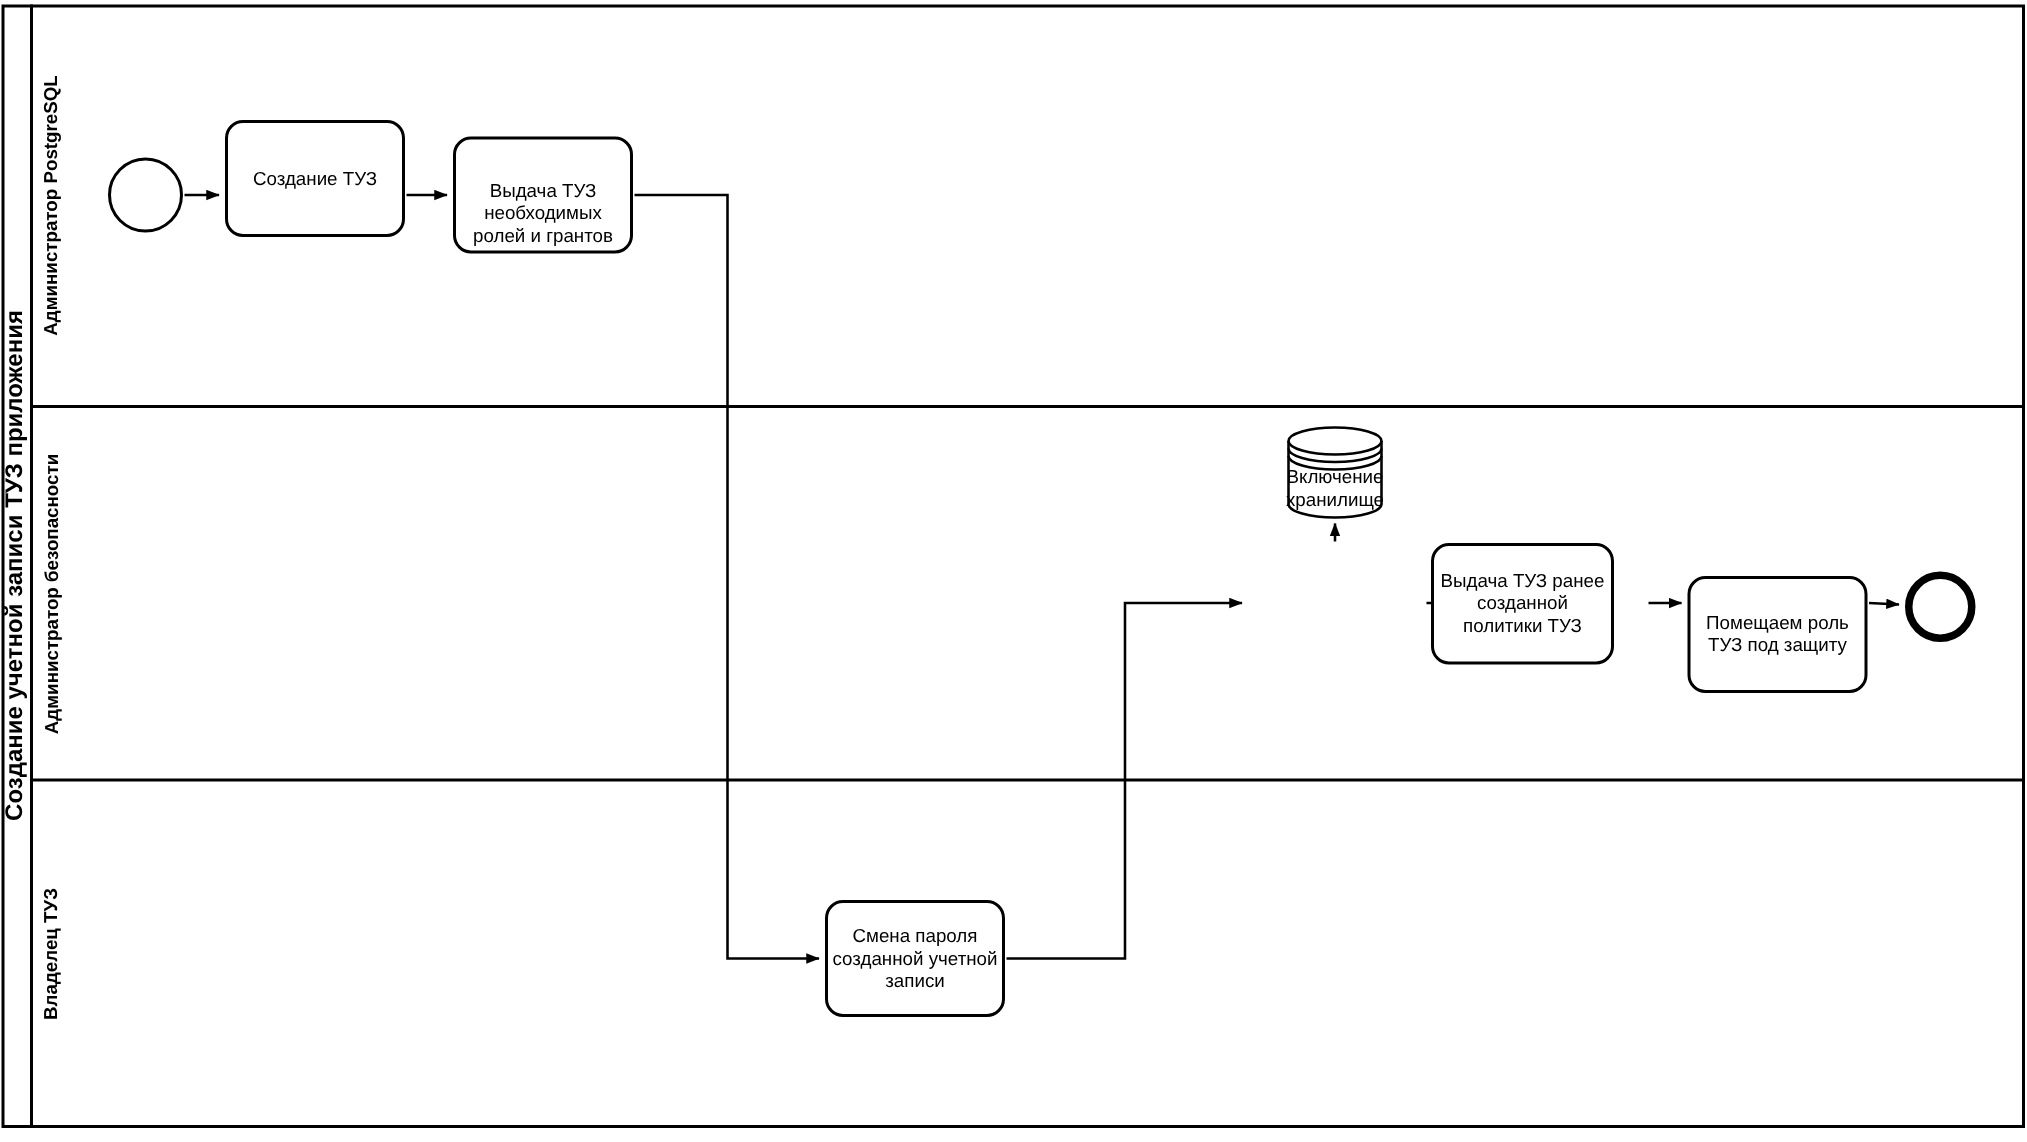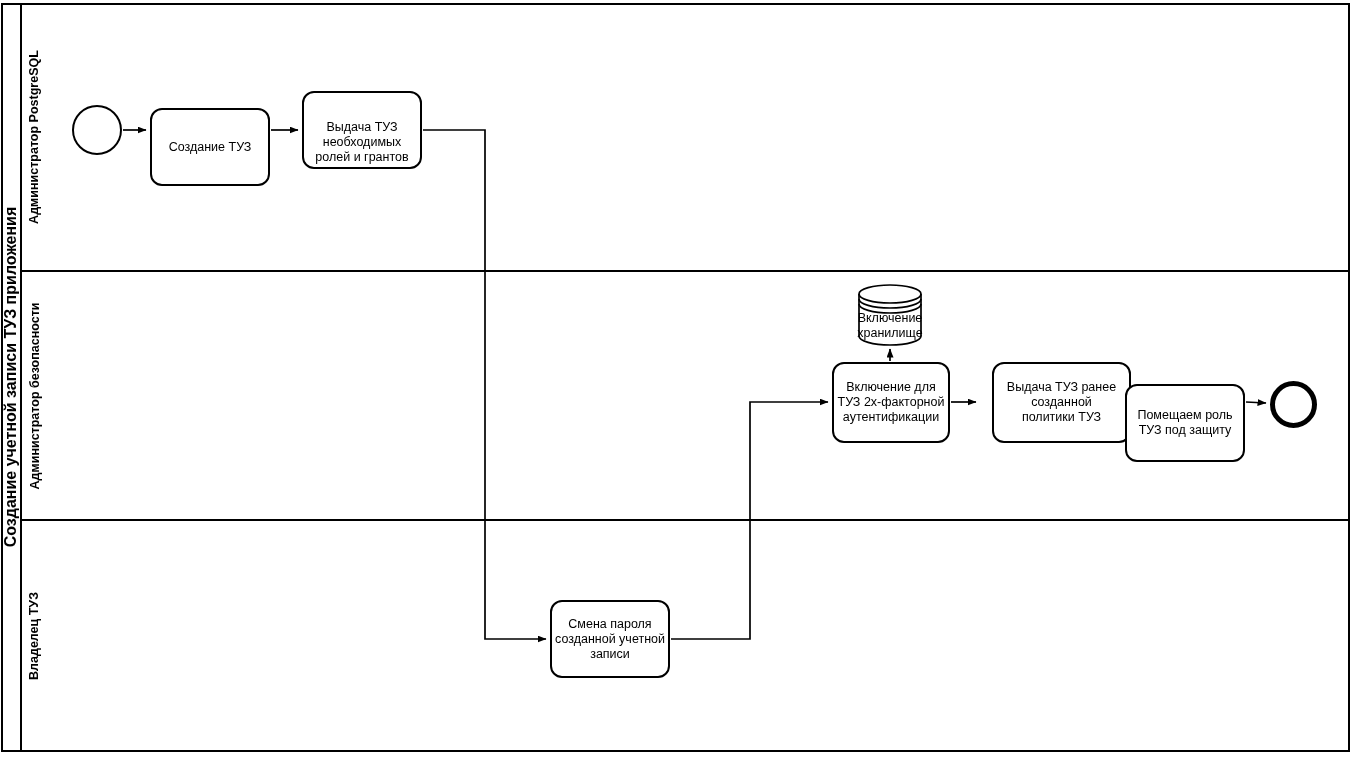--- a/index.html
+++ b/index.html
@@ -105,35 +105,32 @@
       <path d="M 1246 402 L 1266 403" marker-end="url(#arr)"></path>
     </g>
     <g>
       <path d="M 859 294 A 31 9 0 0 1 921 294 L 921 336 A 31 9 0 0 1 859 336 Z" fill="#fff" stroke="#000" stroke-width="1.7"></path>
       <path d="M 859 294 A 31 9 0 0 0 921 294 M 859 299 A 31 9 0 0 0 921 299 M 859 304 A 31 9 0 0 0 921 304" fill="none" stroke="#000" stroke-width="1.7"></path>
     </g>
   </svg>
 
   <div class="abs event-circle start-event"></div>
 
-  <div class="abs task" style="left:150px; top:108px; width:120px; height:78px;">
+  <div class="abs task" style="left:150px; top:80px; width:120px; height:78px;">
     <span class="tlabel">Создание ТУЗ</span>
   </div>
 
   <div class="abs task" style="left:302px; top:91px; width:120px; height:78px;align-items:flex-end;">
     <span class="tlabel">Выдача ТУЗ необходимых ролей и грантов</span>
   </div>
 
   <div class="abs datastore-label">Включение хранилище</div>
 
-  <div class="abs task" style="left:832px; top:362px; width:118px; height:81px;">
-    <span class="tlabel">Включение для ТУЗ 2х-факторной аутентификации</span>
-  </div>
 
-  <div class="abs task" style="left:992px; top:362px; width:139px; height:81px;">
+  <div class="abs task" style="left:954px; top:362px; width:122px; height:81px;">
     <span class="tlabel">Выдача ТУЗ ранее созданной политики ТУЗ</span>
   </div>
 
   <div class="abs task" style="left:1125px; top:363px; width:120px; height:78px;margin-top:21px;">
     <span class="tlabel">Помещаем роль ТУЗ под защиту</span>
   </div>
 
   <div class="abs event-circle end-event"></div>
 
   <div class="abs task" style="left:550px; top:600px; width:120px; height:78px;justify-content:flex-end;">

